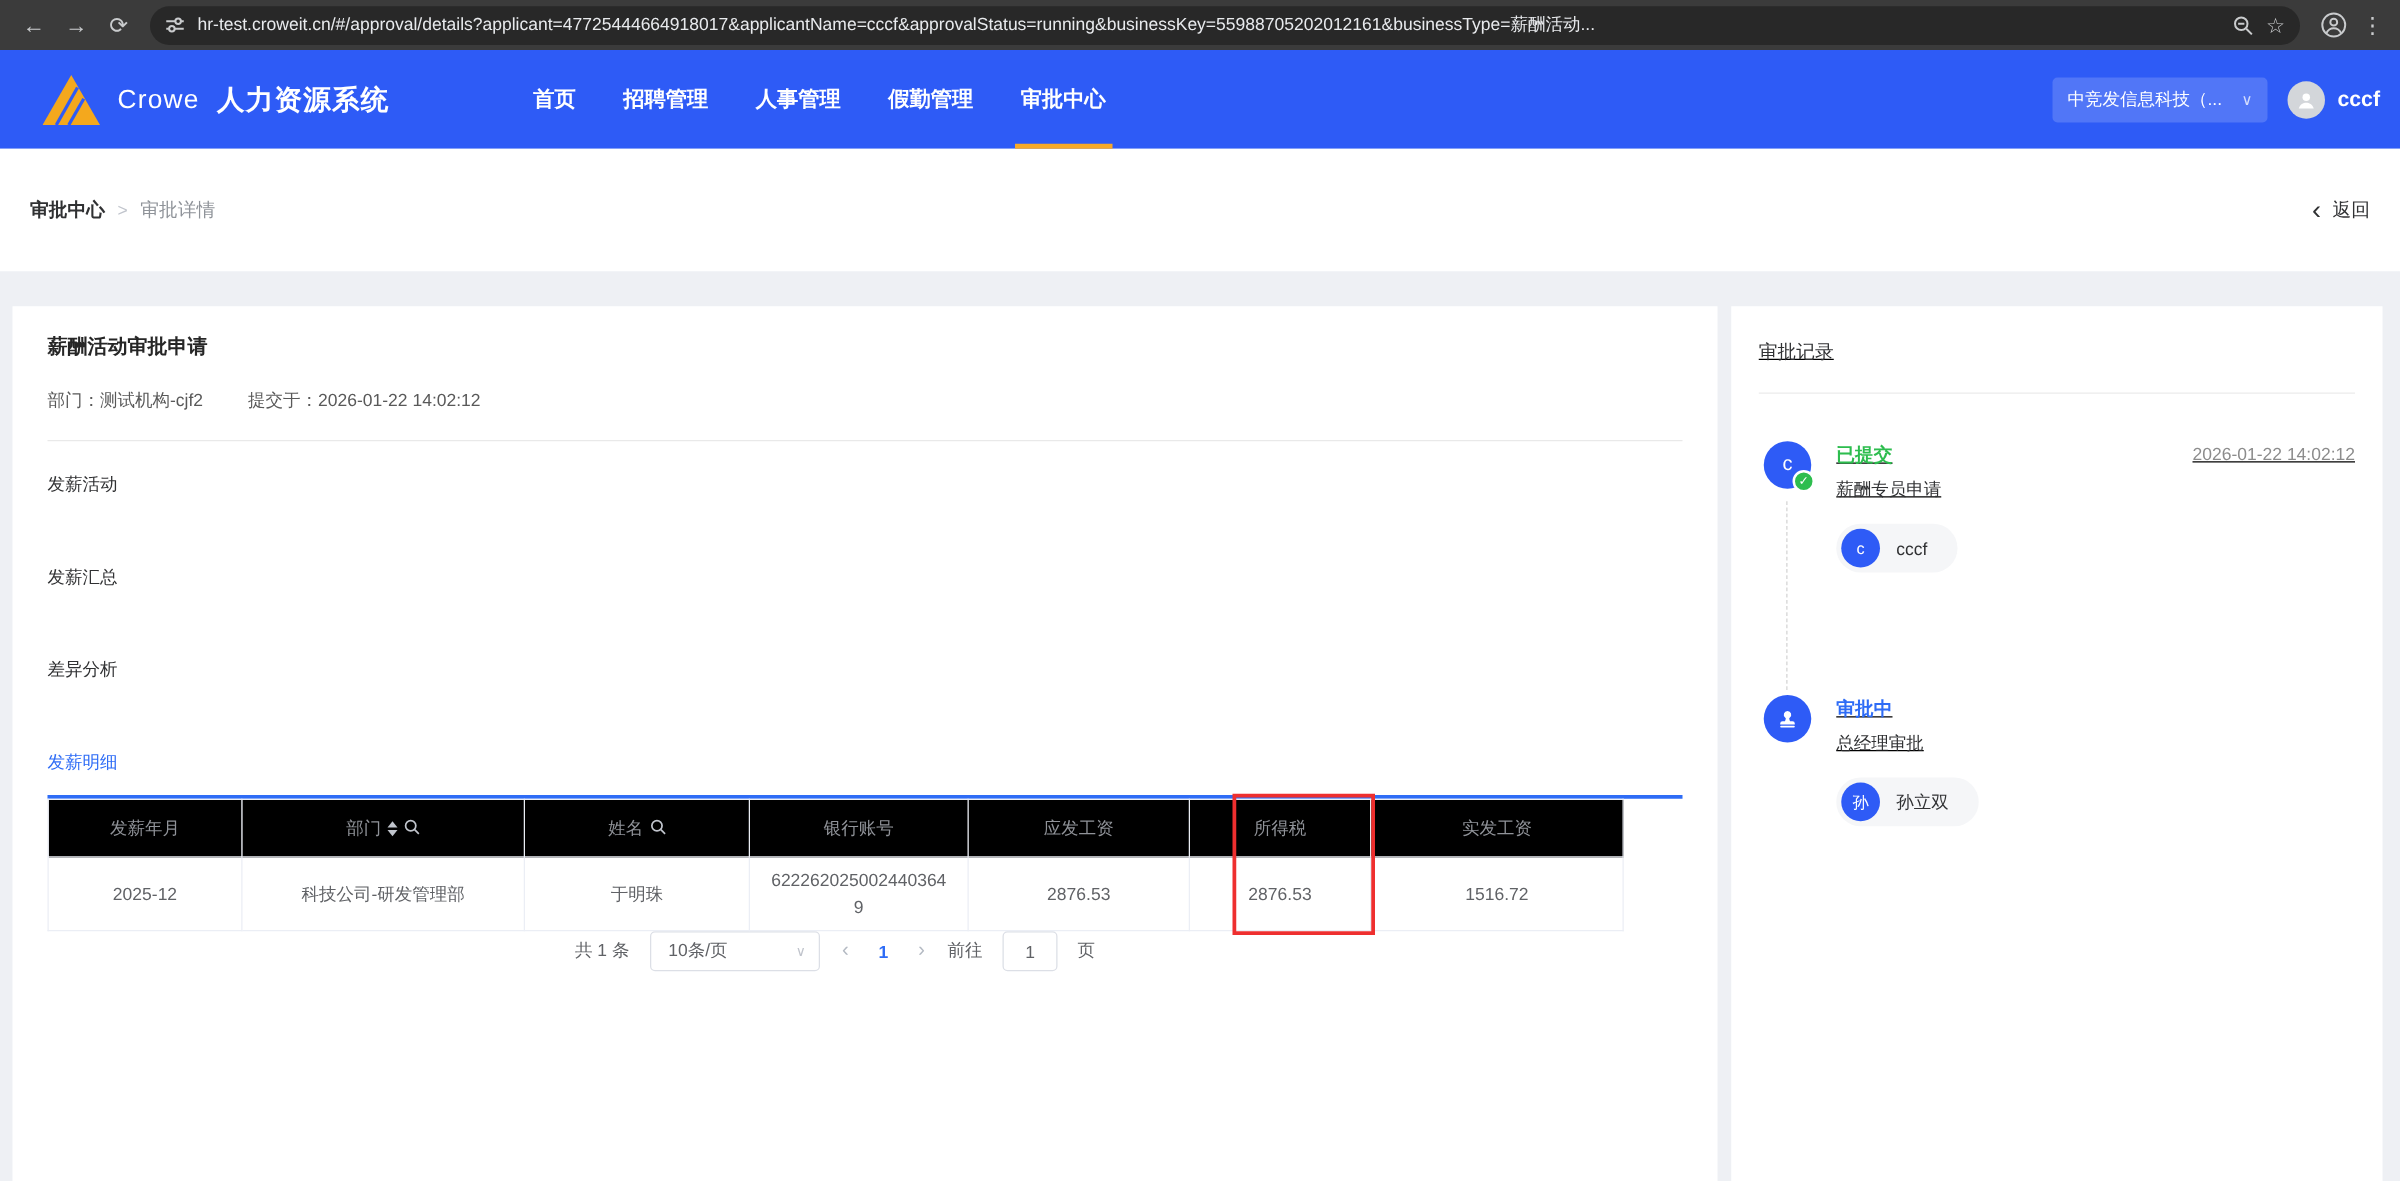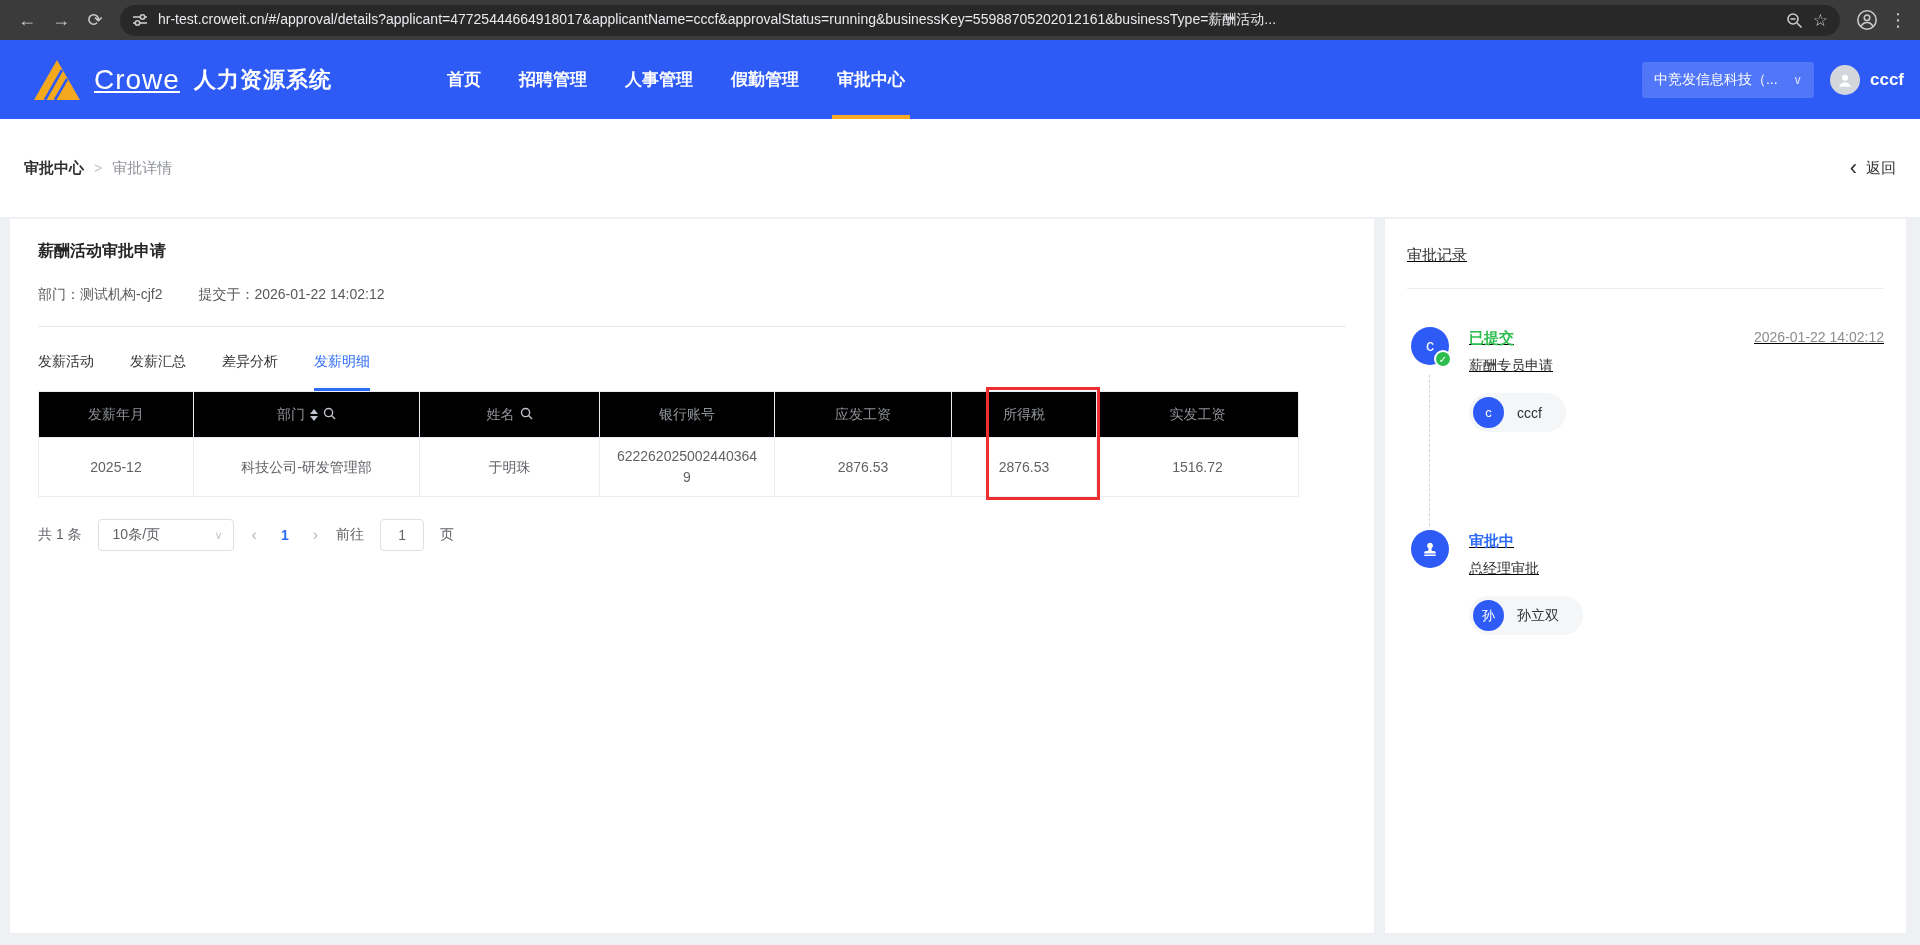--- a/index.html
+++ b/index.html
@@ -14,21 +14,21 @@
              display:flex; align-items:center; padding:0 12px; gap:10px; min-width:0; }
   .omni-url { color:#e8eaed; font-size:14px; white-space:nowrap; overflow:hidden; flex:1; }
   .omni-ic { color:#c9cbcd; display:flex; align-items:center; }
   .star { font-size:17px; color:#c9cbcd; }
   .profile-btn { width:30px; height:30px; display:flex; align-items:center; justify-content:center; margin:0 4px; }
   .menu-dots { color:#c9cbcd; font-size:18px; width:24px; text-align:center; }
 
   
   .app-header { height:79px; background:#2e5bf6; display:flex; align-items:center; color:#fff; padding:0 16px 0 34px; }
   .logo-wrap { display:flex; align-items:center; }
-  .brand { font-size:28px; font-weight:400; letter-spacing:1px; margin-left:14px;text-decoration:underline; }
+  .brand { font-size:21px; font-weight:400; letter-spacing:1px; margin-left:14px; }
   .app-name { font-size:22px; font-weight:700; margin-left:14px; letter-spacing:1px; }
   .main-nav { display:flex; margin-left:96px; }
   .nav-item { position:relative; height:79px; display:flex; align-items:center; padding:0 19px;
               font-size:17px; font-weight:700; cursor:pointer; white-space:nowrap; }
   .nav-item.active::after { content:''; position:absolute; left:14px; right:14px; bottom:0; height:4px; background:#f7a928; }
   .header-right { margin-left:auto; display:flex; align-items:center; gap:16px; }
   .org-select { width:172px; height:36px; background:rgba(255,255,255,.17); border-radius:4px;
                 display:flex; align-items:center; padding:0 12px; font-size:14px; cursor:pointer; }
   .org-label { white-space:nowrap; overflow:hidden; flex:1; }
   .org-chev { opacity:.75; font-size:12px; margin-left:6px; }
@@ -37,46 +37,46 @@
 
   
   .breadcrumb-bar { height:98px; background:#fff; display:flex; align-items:center; padding:0 24px; }
   .crumb-root { font-size:15px; font-weight:700; color:#303133; cursor:pointer; }
   .crumb-sep { color:#c0c4cc; margin:0 10px; font-size:14px; }
   .crumb-cur { font-size:15px; color:#8f9399; }
   .back-btn { margin-left:auto; display:flex; align-items:center; gap:9px; color:#303133; font-size:15px; cursor:pointer; }
   .back-chev { font-size:22px; line-height:1; color:#303133; }
 
   
-  .content { display:flex; gap:11px; padding:2px 14px 0 10px; height:724px; align-items:stretch; }
+  .content { display:flex; gap:11px; padding:28px 14px 0 10px; height:724px; align-items:stretch; }
   .card { background:#fff; height:714px; }
   .left-card { flex:1; padding:0 28px; min-width:0; }
   .right-card { width:521px; padding:0 22px;text-decoration:underline; }
 
   .doc-title { margin-top:22px; font-size:16px; font-weight:600; color:#262626; }
   .meta-row { margin-top:24px; display:flex; gap:36px; font-size:14px; color:#595959; }
   .h-divider { height:1px; background:#e9e9e9; margin-top:22px; }
 
-  .tabs { display:flex; gap:36px; margin-top:26px; }
+  .tabs { display:flex; gap:36px; margin-top:26px;flex-direction:column; }
   .tab { position:relative; font-size:14px; color:#303133; padding-bottom:20px; cursor:pointer; }
   .tab.active { color:#2e6cf6; }
   .tab.active::after { content:''; position:absolute; left:0; right:0; bottom:0; height:3px; background:#2e6cf6; }
 
   .table-wrap { position:relative; width:1260px; }
   table { border-collapse:collapse; table-layout:fixed; width:1260px; font-size:14px; }
   th { height:46px; font-weight:400; color:#909399; border:1px solid #ebeef5; background:#000000; }
   td { height:59px; color:#606266; text-align:center; border:1px solid #ebeef5; padding:0 16px;
        word-break:break-all; line-height:21px; }
   .th-inner { display:flex; align-items:center; justify-content:center; gap:5px; }
   .sort-carets { display:flex; flex-direction:column; gap:2px; }
   .caret-up { width:0; height:0; border-left:4px solid transparent; border-right:4px solid transparent; border-bottom:5px solid #c0c4cc; }
   .caret-down { width:0; height:0; border-left:4px solid transparent; border-right:4px solid transparent; border-top:5px solid #c0c4cc; }
   .red-box { position:absolute; left:948px; top:-4px; width:114px; height:113px; border:3px solid #ee2f2f; pointer-events:none; }
 
-  .pagination { width:1260px; margin-top:22px; display:flex; align-items:center; justify-content:flex-start;
+  .pagination { width:1260px; display:flex; align-items:center; justify-content:center;
                 gap:16px; font-size:14px; color:#606266; }
   .page-size { width:136px; height:32px; border:1px solid #dcdfe6; border-radius:4px; display:flex;
                align-items:center; padding:0 10px 0 14px; cursor:pointer; }
   .ps-chev { margin-left:auto; color:#c0c4cc; font-size:11px; }
   .pg-arrow { color:#b4bac3; font-size:16px; padding:0 2px; cursor:pointer; }
   .pg-cur { color:#2e6cf6; font-weight:700; padding:0 6px; cursor:pointer; }
   .goto-input { width:44px; height:32px; border:1px solid #dcdfe6; border-radius:4px; text-align:center;
                 font-size:14px; color:#606266; font-family:inherit; }
 
   

